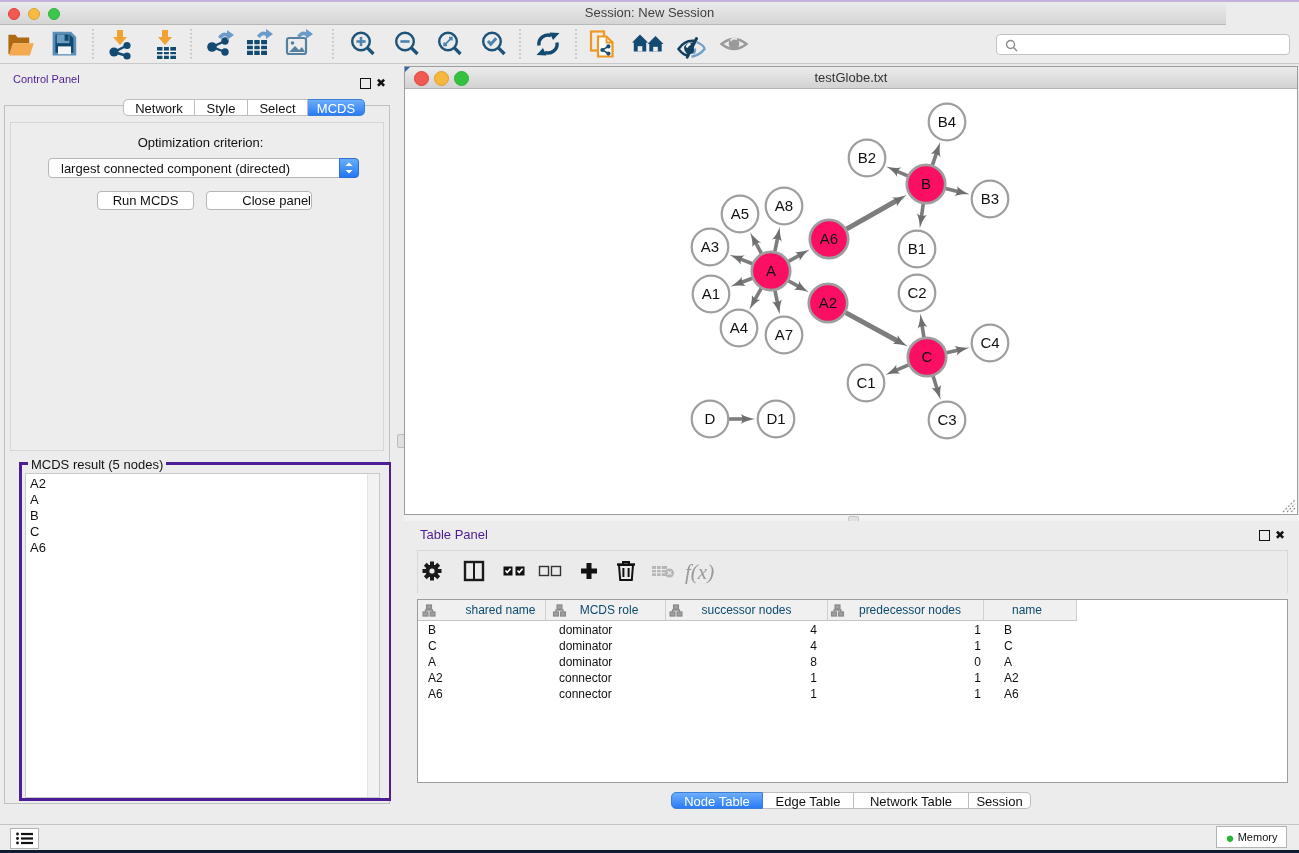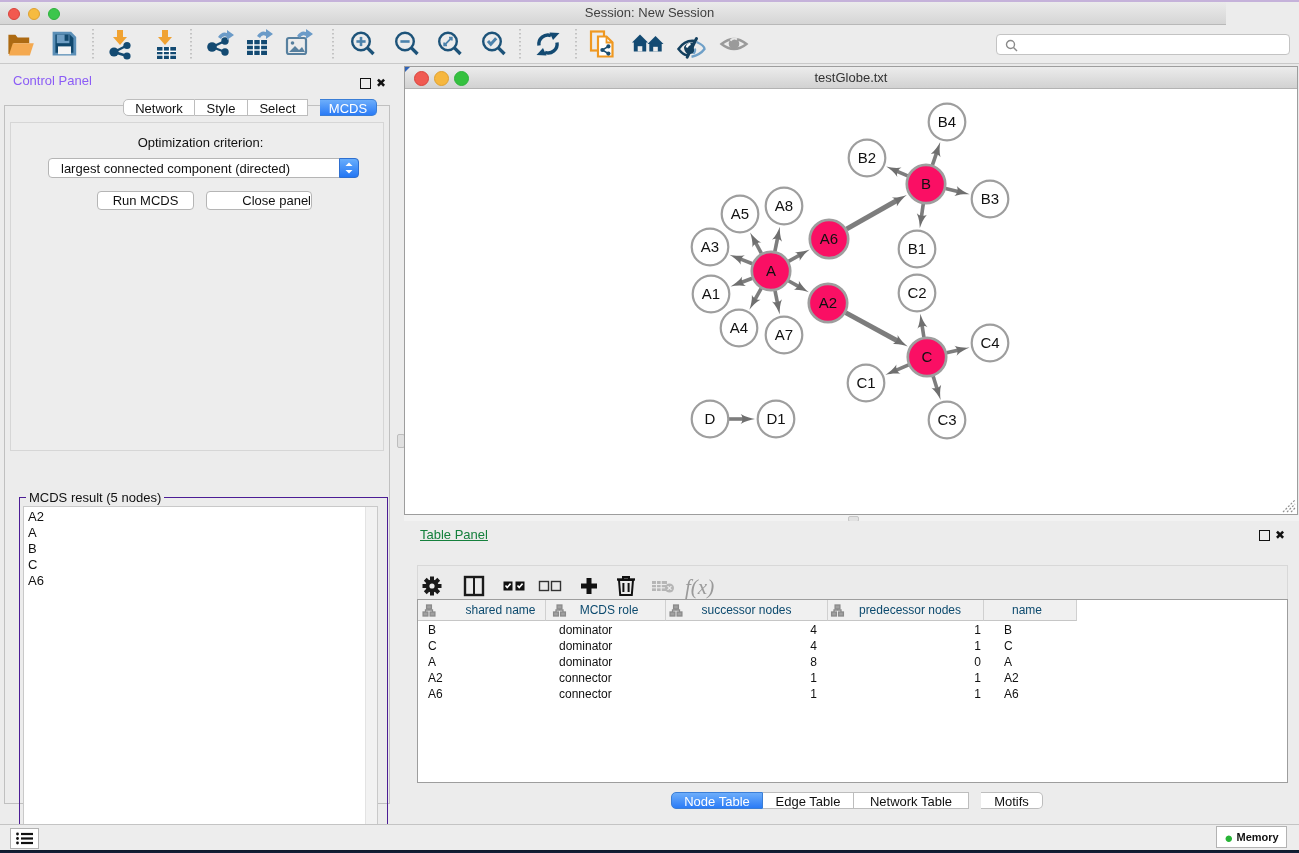--- a/index.html
+++ b/index.html
@@ -13,73 +13,73 @@
     background:linear-gradient(#ebebeb,#d5d5d5);border-bottom:1px solid #b8b8b8;}
   .tl{width:10px;height:10px;border-radius:50%;top:6px;}
   #titlebar .t1{left:8px;background:#f25950;border:0.5px solid #d9443c;}
   #titlebar .t2{left:28px;background:#f6bb40;border:0.5px solid #dfa131;}
   #titlebar .t3{left:48px;background:#3cc64c;border:0.5px solid #2eb23c;}
   #apptitle{left:0;top:3px;width:1299px;text-align:center;font-size:13px;color:#404040;}
   #toolbar{left:0;top:23px;width:1299px;height:38px;background:#ececec;border-bottom:1px solid #c9c9c9;}
   #search{left:996px;top:9px;width:292px;height:19px;background:#fff;border:1px solid #c3c3c3;border-radius:4px;}
   
   #cpanel{left:0;top:62px;width:391px;height:760px;background:#ececec;}
-  #cp-title{left:13px;top:9px;font-size:13px;color:#8b5cf6;}
+  #cp-title{left:13px;top:9px;font-size:11px;color:#4c1d95;}
   .winbtn{top:12px;font-size:12px;color:#111;}
   #cp-box{left:4px;top:41px;width:384px;height:697px;border:1px solid #c0c0c0;background:#ececec;}
   #cp-inner{left:5px;top:16px;width:372px;height:327px;border:1px solid #d6d6d6;background:#ededed;}
   .tabs{display:flex;}
   .tab{height:17px;line-height:18px;font-size:13px;background:#fff;box-sizing:border-box;
        border:1px solid #bdbdbd;border-left:none;color:#111;text-align:center;}
   .tab.first{border-left:1px solid #bdbdbd;border-radius:5px 0 0 5px;}
-  .tab.last{border-radius:0 5px 5px 0;margin-left:12px;}
+  .tab.last{border-radius:0 5px 5px 0;}
   .tab.sel{background:linear-gradient(#6daefb,#2a7bf6);color:#fff;border-color:#3a7ed6;}
   #optlabel{left:0px;top:29px;width:391px;text-align:center;font-size:13px;color:#111;}
   #dropdown{left:43px;top:52px;width:309px;height:18px;background:#fff;border:1px solid #b5b5b5;border-radius:4px;}
   #dd-text{left:12px;top:2px;font-size:13px;color:#111;white-space:nowrap;}
   #dd-step{right:-1px;top:-1px;width:18px;height:18px;border-radius:0 4px 4px 0;
      background:linear-gradient(#68aefc,#2376f3);border:1px solid #2e6fd0;}
   .btn{height:17px;background:#fff;border:1px solid #b5b5b5;border-radius:4px;
        font-size:13px;color:#111;text-align:center;line-height:17px;}
   #btn-run{left:92px;top:85px;width:95px;}
   #btn-close{left:201px;top:85px;width:104px;text-align:right;}
-  #fieldset{left:14px;top:356px;width:367px;height:333px;border:1px solid #4c1d95;margin-top:35px;}
+  #fieldset{left:14px;top:356px;width:367px;height:333px;border:3px solid #4c1d95;}
   #fs-legend{left:6px;top:-8px;background:#ececec;padding:0 3px;font-size:13px;color:#111;}
   #fs-list{left:3px;top:8px;width:355px;height:325px;background:#fff;border:1px solid #c9c9c9;
            font-size:13px;color:#111;line-height:16px;padding:2px 0 0 4px;box-sizing:border-box;}
   #fs-scroll{right:0;top:0;width:11px;height:100%;background:#f2f2f2;border-left:1px solid #e3e3e3;}
   
   #vdivider{left:391px;top:62px;width:13px;height:760px;background:#ececec;}
   #vgrip{left:6px;top:370px;width:6px;height:12px;background:#e0e0e0;border:1px solid #bdbdbd;border-radius:2px;}
   
   #mdi{left:404px;top:62px;width:895px;height:760px;background:#e9e9e9;}
   #netwin{left:0px;top:2px;width:894px;height:449px;background:#fff;border:1px solid #9d9d9d;box-sizing:border-box;}
   #net-titlebar{left:0;top:0;width:892px;height:21px;background:linear-gradient(#ececec,#d2d2d2);border-bottom:1px solid #b3b3b3;}
   #net-title{left:0;top:3px;width:892px;text-align:center;font-size:13px;color:#333;}
   .tlm{width:13px;height:13px;border-radius:50%;top:4px;}
   #net-titlebar .t1{left:9px;background:#f05a52;border:0.5px solid #d9443c;}
   #net-titlebar .t2{left:29px;background:#f6b73f;border:0.5px solid #dfa131;}
   #net-titlebar .t3{left:49px;background:#35c13f;border:0.5px solid #2eb23c;}
   #hdivider{left:0px;top:451px;width:895px;height:6px;background:#f2f2f2;}
   #hgrip{left:444px;top:1px;width:9px;height:4px;background:#e2e2e2;border:1px solid #c6c6c6;border-radius:2px;}
   
   #tpanel{left:0px;top:457px;width:895px;height:303px;background:#ececec;}
-  #tp-title{left:16px;top:6px;font-size:13px;color:#15803d;text-decoration:underline;}
-  #tp-toolbar{left:13px;top:44px;width:869px;height:42px;border:1px solid #d8d8d8;border-bottom:none;background:#ebebeb;}
+  #tp-title{left:16px;top:6px;font-size:13px;color:#4c1d95;}
+  #tp-toolbar{left:13px;top:29px;width:869px;height:42px;border:1px solid #d8d8d8;border-bottom:none;background:#ebebeb;}
   #tablebox{left:13px;top:78px;width:871px;height:184px;background:#fff;border:1px solid #9d9d9d;box-sizing:border-box;}
   .th{top:0px;height:21px;background:#f0f0f0;border-right:1px solid #d0d0d0;border-bottom:1px solid #c6c6c6;
       font-size:12px;color:#0c4a6e;box-sizing:border-box;text-align:center;line-height:21px;}
   .trow{font-size:12px;color:#111;height:16px;}
   .cell{position:absolute;white-space:nowrap;}
   #btabs{left:267px;top:271px;height:21px;}
   
   #statusbar{left:0;top:822px;width:1299px;height:25px;background:#ededed;border-top:1px solid #c4c4c4;}
   #listbtn{left:10px;top:3px;width:27px;height:19px;background:#fff;border:1px solid #b3b3b3;}
   #membtn{left:1216px;top:1px;width:69px;height:20px;background:#fff;border:1px solid #b3b3b3;
-          font-size:11px;color:#111;text-align:center;line-height:20px;font-weight:bold;}
+          font-size:11px;color:#111;text-align:center;line-height:20px;}
   #botstrip{left:0;top:845px;width:1299px;height:8px;background:linear-gradient(#33536f,#16263f 30%,#0e1828 60%,#13203a);}
 </style>
 </head>
 <body>
 <div class="abs" id="botstrip"></div>
 <div class="abs" id="topstrip"></div>
 <div class="abs" id="appwin">
   <div class="abs" id="titlebar">
     <div class="abs tl t1"></div>
       <div class="abs tl t2"></div>
@@ -487,21 +487,21 @@
             <span class="cell" style="left:141px;">connector</span>
             <span class="cell" style="left:248px;width:151px;text-align:right;">1</span>
             <span class="cell" style="left:411px;width:152px;text-align:right;">1</span>
             <span class="cell" style="left:586px;">A6</span>
           </div>
       </div>
       <div class="abs tabs" id="btabs">
         <div class="tab first sel" style="width:92px;">Node Table</div>
           <div class="tab" style="width:91px;">Edge Table</div>
         <div class="tab" style="width:115px;">Network Table</div>
-          <div class="tab last" style="width:62px;">Motifs</div>
+          <div class="tab last" style="width:62px;">Session</div>
       </div>
     </div>
   </div>
   <div class="abs" id="statusbar">
     <div class="abs" id="listbtn">
         <svg class="abs" style="left:5px;top:3px;" width="17" height="13" viewBox="0 0 17 13">
 <g stroke="#111" stroke-width="2.2">
             <line x1="5" y1="2" x2="17" y2="2"></line>
             <line x1="5" y1="6.5" x2="17" y2="6.5"></line>
             <line x1="5" y1="11" x2="17" y2="11"></line>

